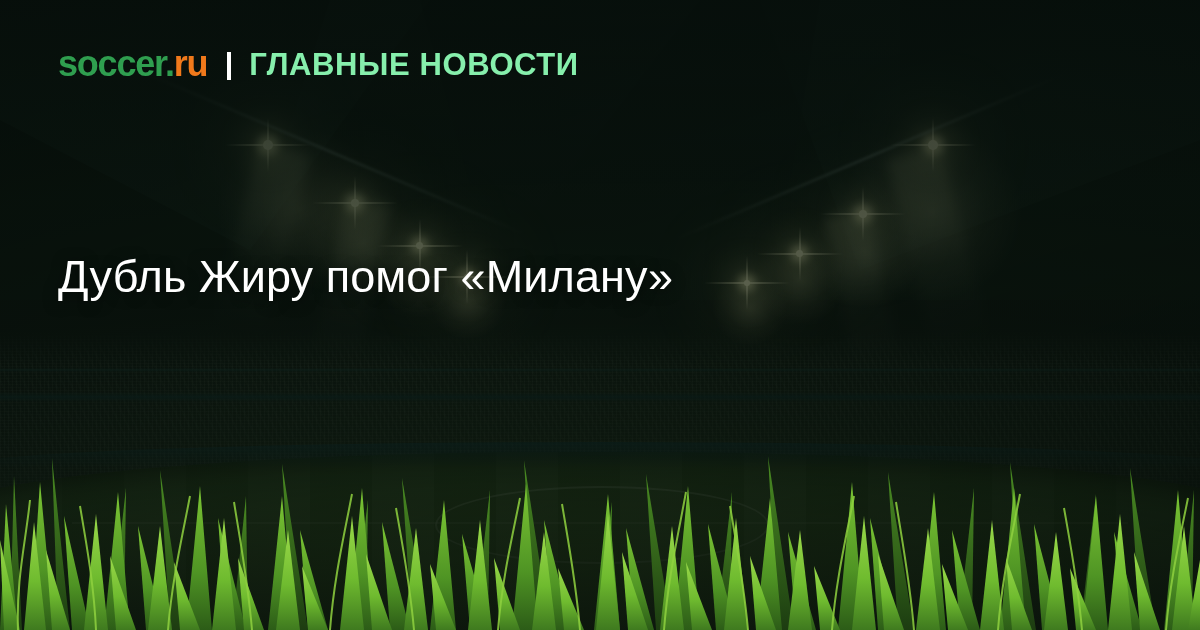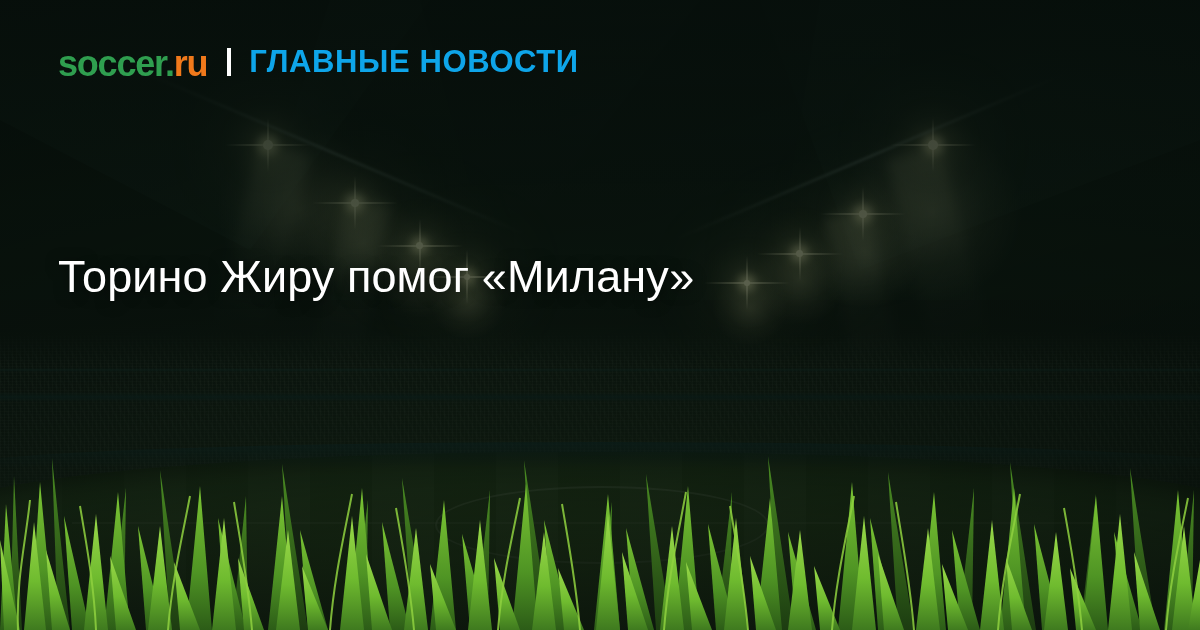--- a/index.html
+++ b/index.html
@@ -157,21 +157,21 @@
     left: 0; right: 0; bottom: 0;
     height: 200px;
   }
   .grass svg { display:block; width: 100%; height: 100%; }
 
   
   .header {
     position: absolute;
     top: 46px; left: 58px;
     display: flex;
-    align-items: flex-start;
+    align-items: center;
     gap: 0;
     z-index: 5;
   }
   .logo {
     font-size: 36px;
     font-weight: 700;
     letter-spacing: -1.2px;
     line-height: 1;
     white-space: nowrap;
   }
@@ -186,21 +186,21 @@
     background: #ffffff;
     margin: 0 18px 0 20px;
     position: relative;
     top: 2px;
     flex: none;
   }
 
   .kicker {
     font-size: 31px;
     font-weight: 700;
-    color: #0ea5e9;
+    color: #86efac;
     letter-spacing: 0.6px;
     line-height: 1;
     white-space: nowrap;
   }
 
   
   .headline {
     position: absolute;
     left: 58px;
     top: 248px;
@@ -439,16 +439,16 @@
 
   <div class="header">
     <div class="logo">
       <span class="soccer">soccer</span><span class="dot">.</span><span class="ru">ru</span>
     </div>
     <span class="divider"></span>
     <div class="kicker">ГЛАВНЫЕ НОВОСТИ</div>
   </div>
 
   <div class="headline">
-    <span class="ln">Торино Жиру помог «Милану»</span>
+    <span class="ln">Дубль Жиру помог «Милану»</span>
   </div>
 
 </div>
 
 </body></html>

